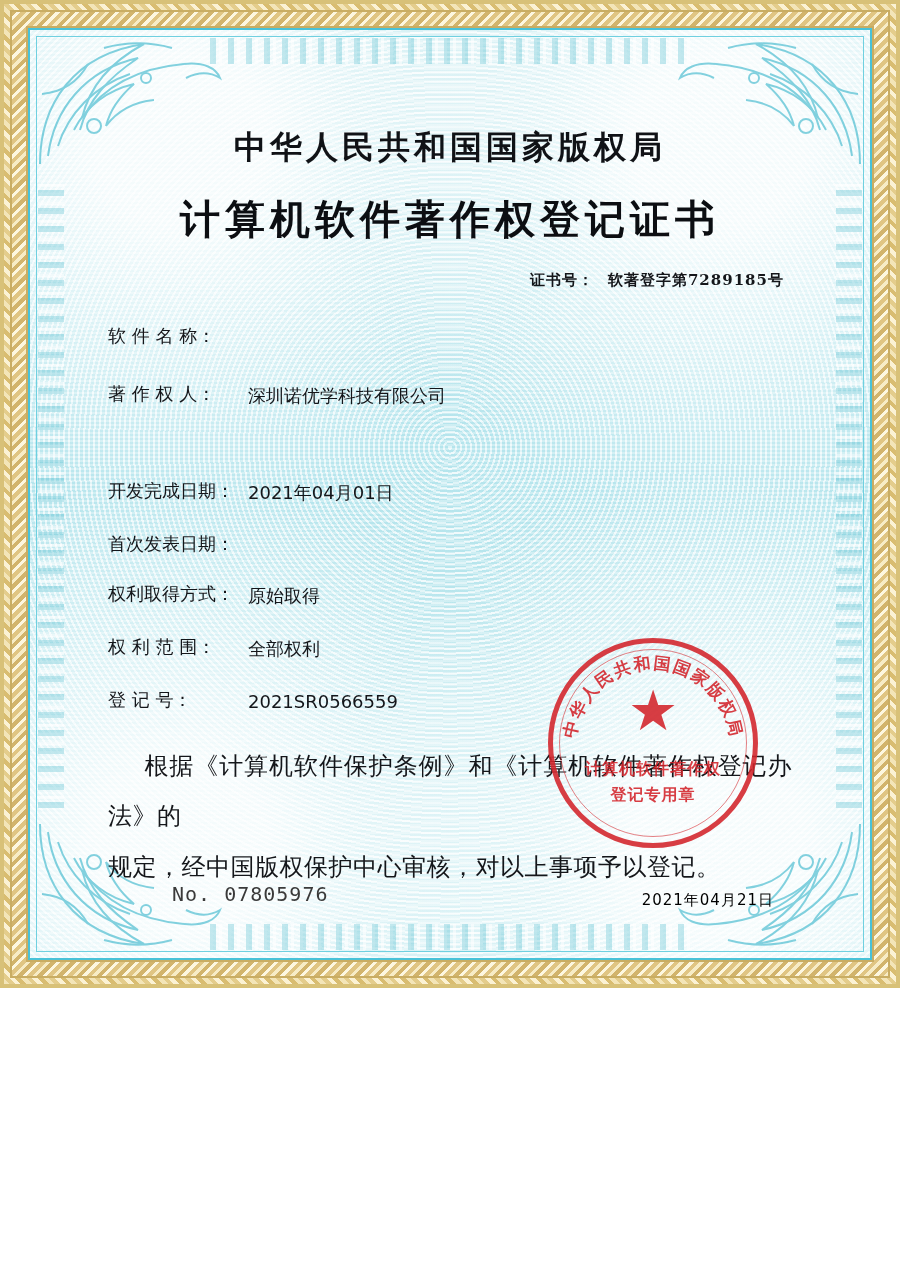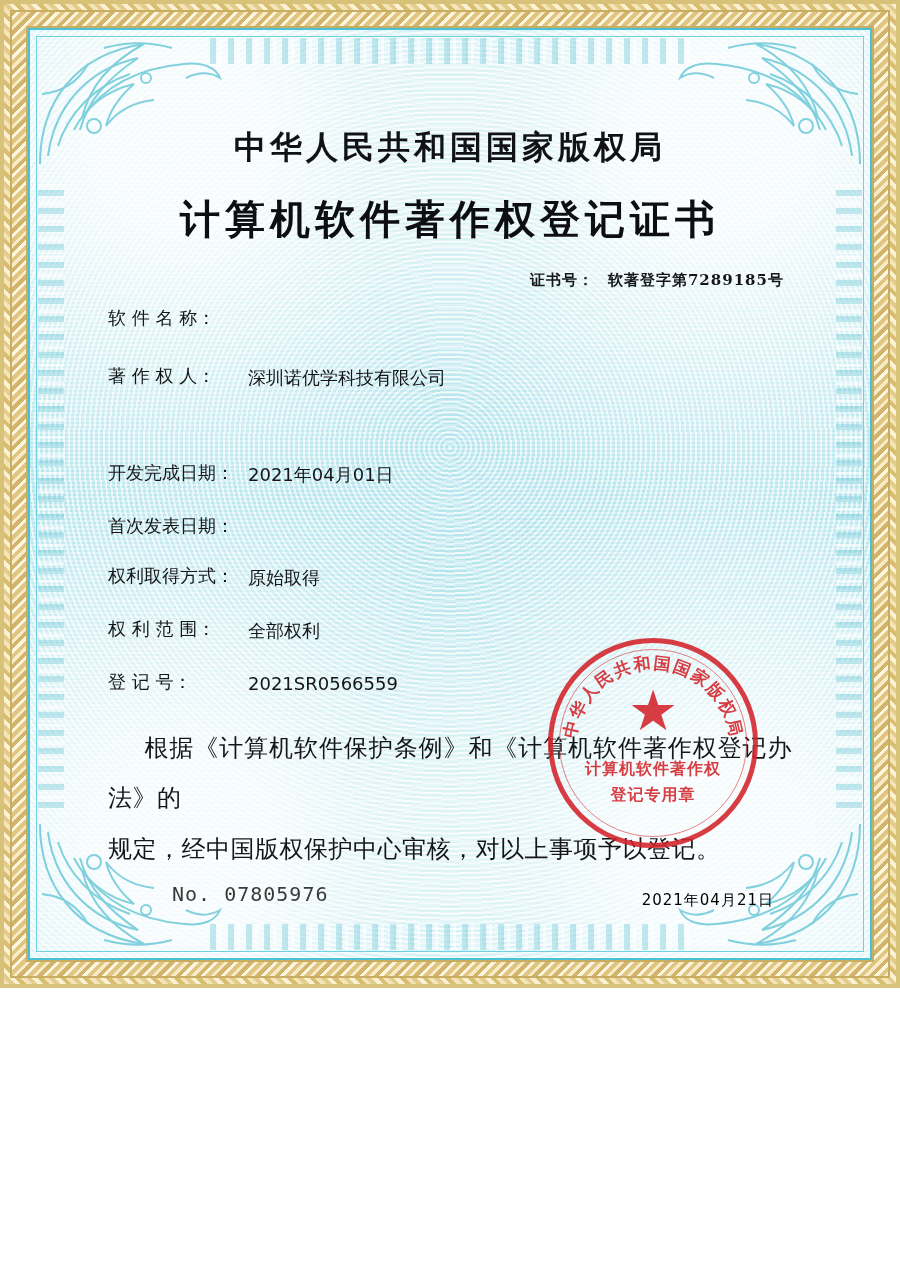--- a/index.html
+++ b/index.html
@@ -110,21 +110,21 @@
   .cert-no{
     margin-top:24px;
     text-align:right;
     padding-right:8px;
     font-size:15px;
     font-weight:700;
     font-family:"DejaVu Serif","Liberation Serif",serif;
     letter-spacing:1px;
   }
   .cert-no .lbl{margin-right:14px;}
-  .fields{margin-top:16px;}
+  .fields{margin-top:34px;}
   .row{
     display:flex;
     align-items:flex-start;
     margin-bottom:26px;
     font-size:18px;
     font-family:"DejaVu Sans","Liberation Sans",sans-serif;
   }
   .row .label{
     width:140px;
     flex:0 0 140px;

